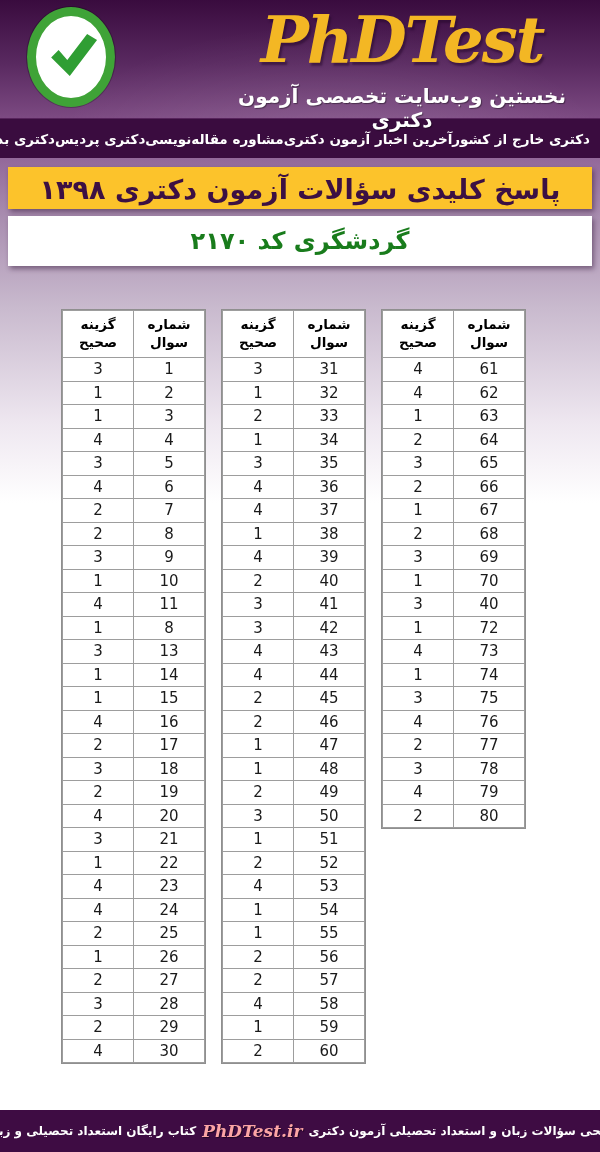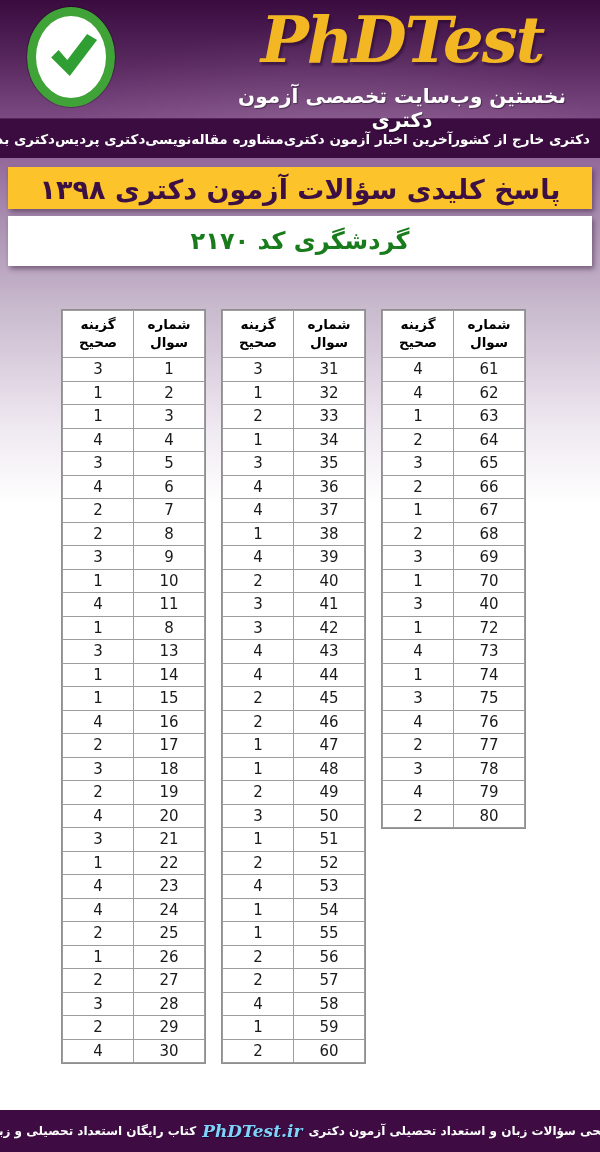--- a/index.html
+++ b/index.html
@@ -92,21 +92,21 @@
 
   
   .footer{
     position:absolute; left:0; bottom:0; width:600px; height:42px;
     background:#3e0c43;
     display:flex; align-items:center; justify-content:center; gap:6px;
     white-space:nowrap;
   }
   .footer-text{ color:#ffffff; font-size:12px; font-weight:bold; }
   .footer-site{
-    color:#7dd3fc; font-size:17px; font-weight:bold; font-style:italic;
+    color:#fca5a5; font-size:17px; font-weight:bold; font-style:italic;
     font-family:"DejaVu Serif", serif; direction:ltr; cursor:pointer;
     text-shadow:1px 1px 1px rgba(0,0,0,0.5);
   }
 </style>
 </head>
 <body>
 
 <div class="header">
   <div class="logo">
     <span>

